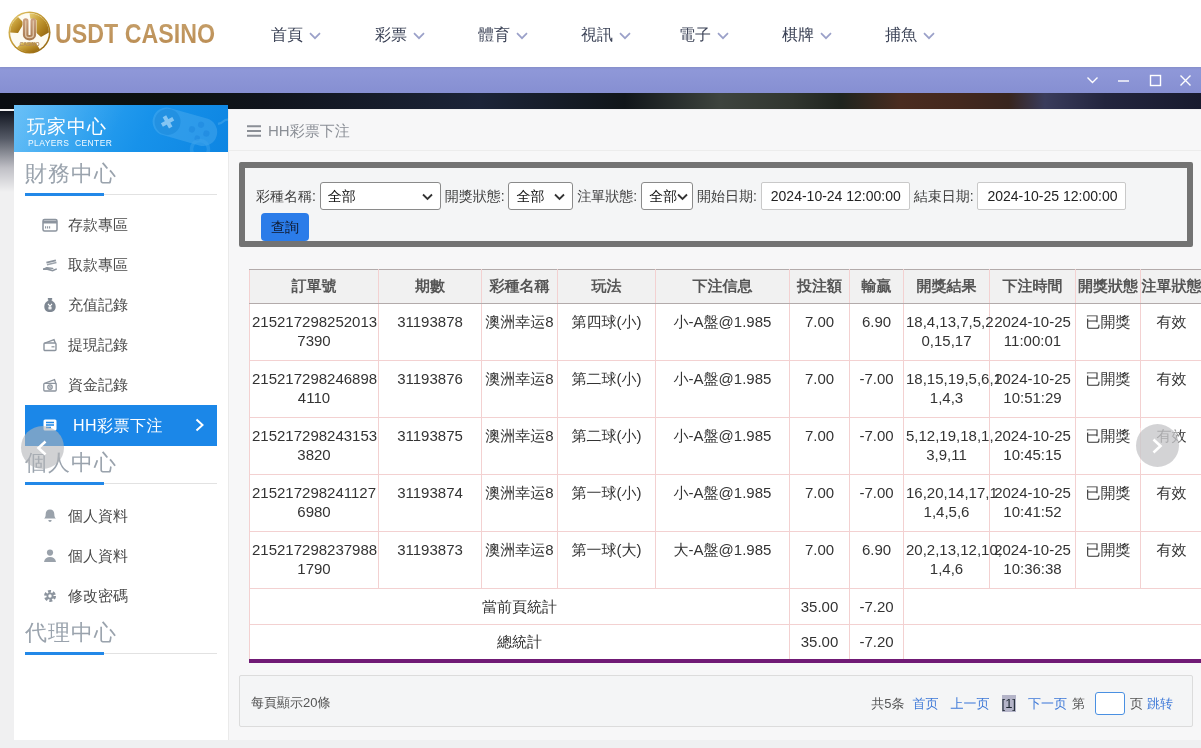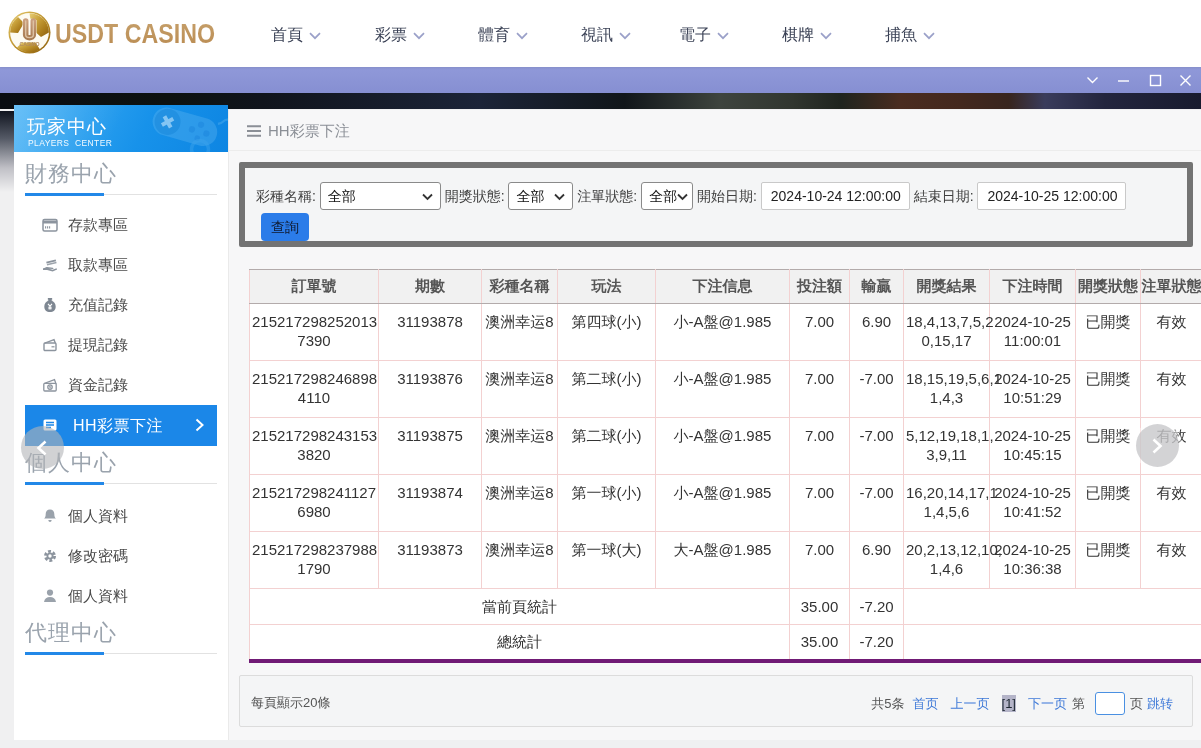--- a/index.html
+++ b/index.html
@@ -233,31 +233,31 @@
   <div id="menu2">
     <div class="mi first">
         <svg class="ic" viewBox="0 0 16 16">
           <path d="M8 1.5c2.8 0 4.3 2 4.3 4.5 0 2.8.7 3.8 1.7 4.5H2c1-.7 1.7-1.7 1.7-4.5C3.7 3.5 5.2 1.5 8 1.5z" fill="#9aa2ab"></path>
           <path d="M6.3 12c.2 1.2.8 2 1.7 2s1.5-.8 1.7-2z" fill="#9aa2ab"></path>
         </svg>
         <span class="tx">個人資料</span>
       </div>
     <div class="mi">
         <svg class="ic" viewBox="0 0 16 16">
+          <circle cx="8" cy="4.6" r="3.1" fill="#9aa2ab"></circle>
+          <path d="M2 14c.5-3.4 2.8-5 6-5s5.5 1.6 6 5z" fill="#9aa2ab"></path>
+        </svg>
+        <span class="tx">個人資料</span>
+      </div>
+    <div class="mi">
+        <svg class="ic" viewBox="0 0 16 16">
           <circle cx="8" cy="8" r="4.6" fill="none" stroke="#8c949e" stroke-width="2.8" stroke-dasharray="2.9 1.9"></circle>
           <circle cx="8" cy="8" r="2.6" fill="none" stroke="#8c949e" stroke-width="1.8"></circle>
         </svg>
         <span class="tx">修改密碼</span>
-      </div>
-    <div class="mi">
-        <svg class="ic" viewBox="0 0 16 16">
-          <circle cx="8" cy="4.6" r="3.1" fill="#9aa2ab"></circle>
-          <path d="M2 14c.5-3.4 2.8-5 6-5s5.5 1.6 6 5z" fill="#9aa2ab"></path>
-        </svg>
-        <span class="tx">個人資料</span>
       </div>
   </div>
   <div class="sec-title s2">代理中心</div>
   <div class="sec-line"></div>
 </div>
 
 <div id="content">
   <div id="crumb"><span class="burger"><svg width="14" height="14" viewBox="0 0 14 14">
           <path d="M0 2.2h14M0 7h14M0 11.8h14" stroke="#8b8f96" stroke-width="2"></path>
         </svg></span>HH彩票下注</div>

